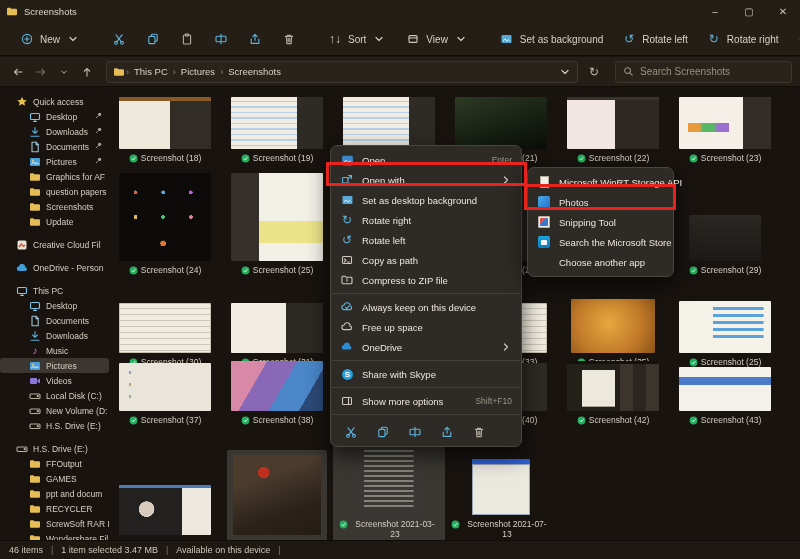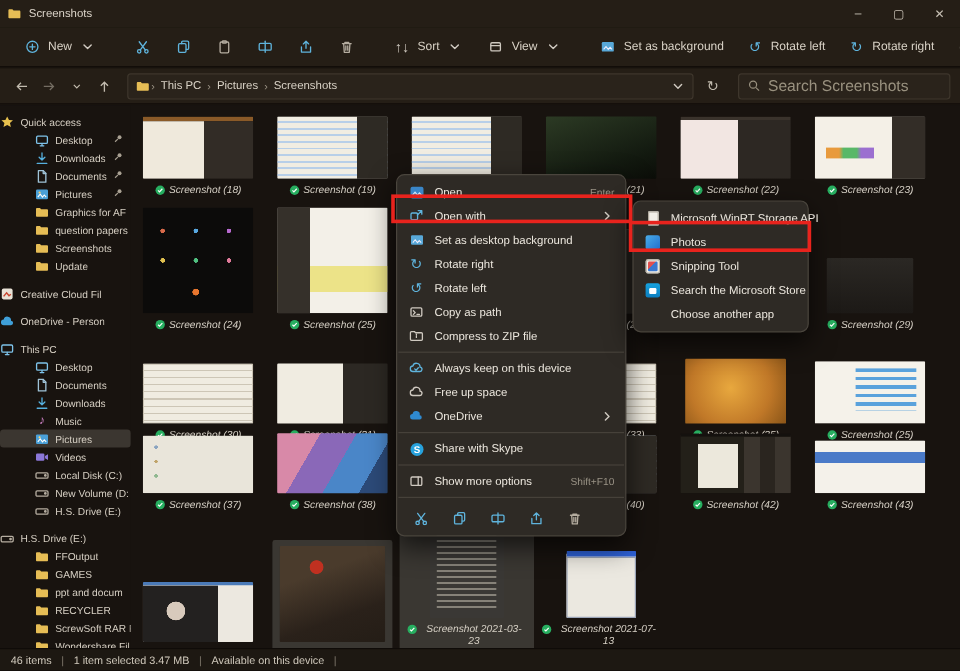--- a/index.html
+++ b/index.html
@@ -16,36 +16,36 @@
   .tsep{width:1px;height:18px;background:#453d32;margin:0 6px;}
   .ticon{display:flex;align-items:center;justify-content:center;width:16px;height:16px;}
   .tglyph{font-size:12px;line-height:1;}
   
   .addressbar{position:absolute;left:0;top:57px;width:800px;height:30px;background:#251e16;display:flex;align-items:center;padding:0 8px;border-bottom:1px solid #120d09;}
   .navbtn{width:20px;height:20px;display:flex;align-items:center;justify-content:center;color:#c2bbae;margin-right:3px;}
   .crumbbox{display:flex;align-items:center;height:22px;background:#2a231b;border:1px solid #3e362c;border-radius:3px;flex:0 0 472px;margin:0 6px;padding:0 6px;font-size:9.5px;color:#d9d2c6;}
   .crumb{padding:0 4px;white-space:nowrap;}
   .crumbsep{color:#9a9284;font-size:9px;padding:0 1px;}
   .crumbbox .spacer{flex:1;}
-  .searchbox{display:flex;align-items:center;height:22px;background:#2a231b;border:1px solid #3e362c;border-radius:3px;flex:1;margin-left:8px;padding:0 7px;font-size:13px;color:#99917f;gap:6px;}
+  .searchbox{display:flex;align-items:center;height:22px;background:#2a231b;border:1px solid #3e362c;border-radius:3px;flex:1;margin-left:8px;padding:0 7px;font-size:10px;color:#99917f;gap:6px;}
   
   .body{position:absolute;left:0;top:88px;width:800px;height:452px;display:flex;background:#18130f;}
   aside{width:109px;height:100%;overflow:hidden;padding-top:6px;background:#18130f;}
-  .sitem{display:flex;align-items:center;height:15px;font-size:8.5px;color:#d6cfc3;gap:5px;white-space:nowrap;position:relative;border-radius:3px;}
+  .sitem{display:flex;align-items:center;height:15px;font-size:8.5px;color:#d6cfc3;padding-left:16px;gap:5px;white-space:nowrap;position:relative;border-radius:3px;}
   .sitem.ind{padding-left:29px;}
   .sitem.sel{background:#3b3630;}
   .sitem .pin{position:absolute;right:6px;top:2px;}
   .sitem .lbl{overflow:hidden;}
   .sicon{width:12px;height:12px;flex:0 0 12px;display:flex;align-items:center;justify-content:center;font-size:10px;line-height:1;}
   .sgap{height:8px;}
   
   .content{position:relative;flex:1;height:100%;}
   .grow{position:absolute;left:0;width:691px;display:flex;}
   .cell{width:112px;display:flex;flex-direction:column;justify-content:flex-end;align-items:center;}
-  .cell .bk{display:flex;flex-direction:column;align-items:center;justify-content:space-between;padding:5px 6px 2px;border-radius:2px;font-style:italic;}
+  .cell .bk{display:flex;flex-direction:column;align-items:center;justify-content:space-between;padding:5px 6px 2px;border-radius:2px;}
   .cell .bk.selbk{background:#3a3732;}
   .thumb{border-radius:1px;}
   .fname{display:flex;align-items:flex-start;gap:3px;font-size:8.5px;color:#d5cfc4;margin-top:4px;line-height:1.2;text-align:center;}
   .fname .nm{max-width:92px;}
   
   .v-meetdoc{background:linear-gradient(90deg,#efe9dc 0 55%,#322c26 0);border-top:4px solid #8a5a28;}
   .v-docblue{background-color:#f1ede2;background-image:linear-gradient(90deg,transparent 0 72%,#2e2a24 0),repeating-linear-gradient(180deg,transparent 0 4px,#b8cfe8 4px 5.5px);}
   .v-gamegreen{background:linear-gradient(160deg,#2c3a24,#131a10 70%,#0b0d08);}
   .v-zoompink{background:linear-gradient(90deg,#f2e6e2 0 52%,#2d2823 0);border-top:3px solid #3a332c;}
   .v-present{background-color:#f4f0e7;background-image:linear-gradient(90deg,transparent 0 70%,#332d27 0),linear-gradient(90deg,transparent 0 10%,#e89a3c 10% 22%,#58b868 26% 38%,#9b6fd0 42% 54%,transparent 54%);background-size:100% 100%,100% 9px;background-position:0 0,0 60%;background-repeat:no-repeat;}

